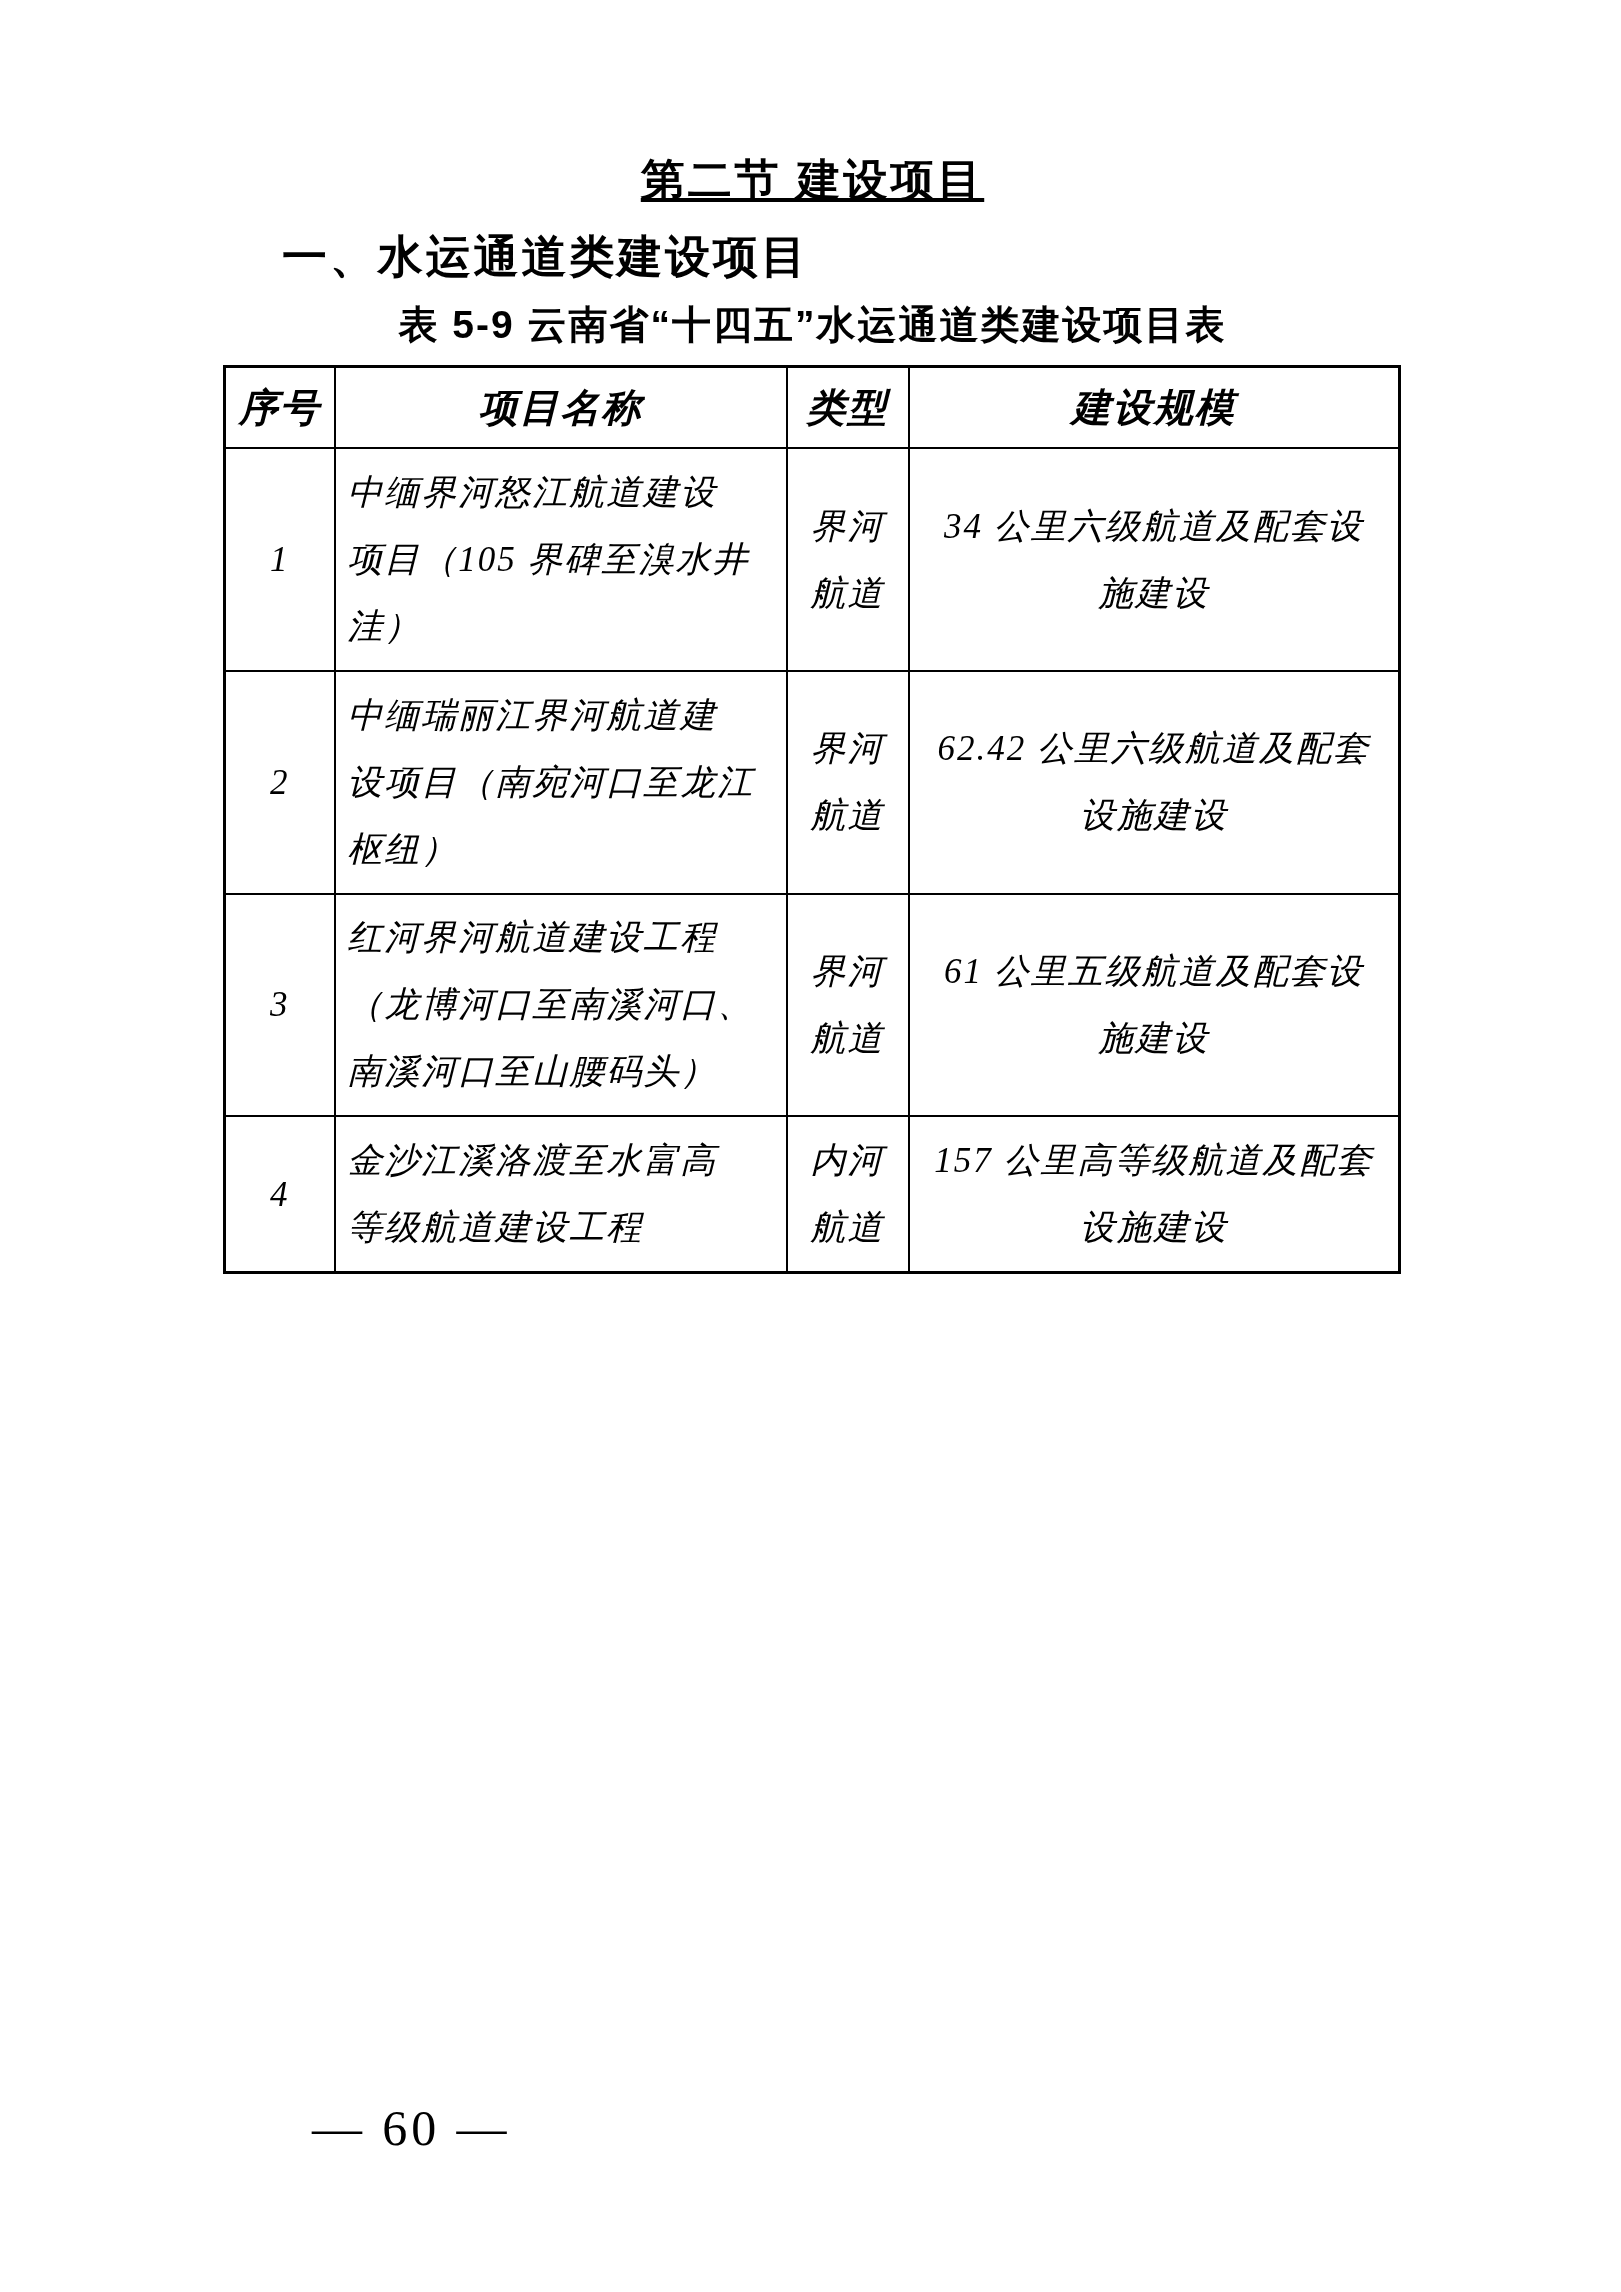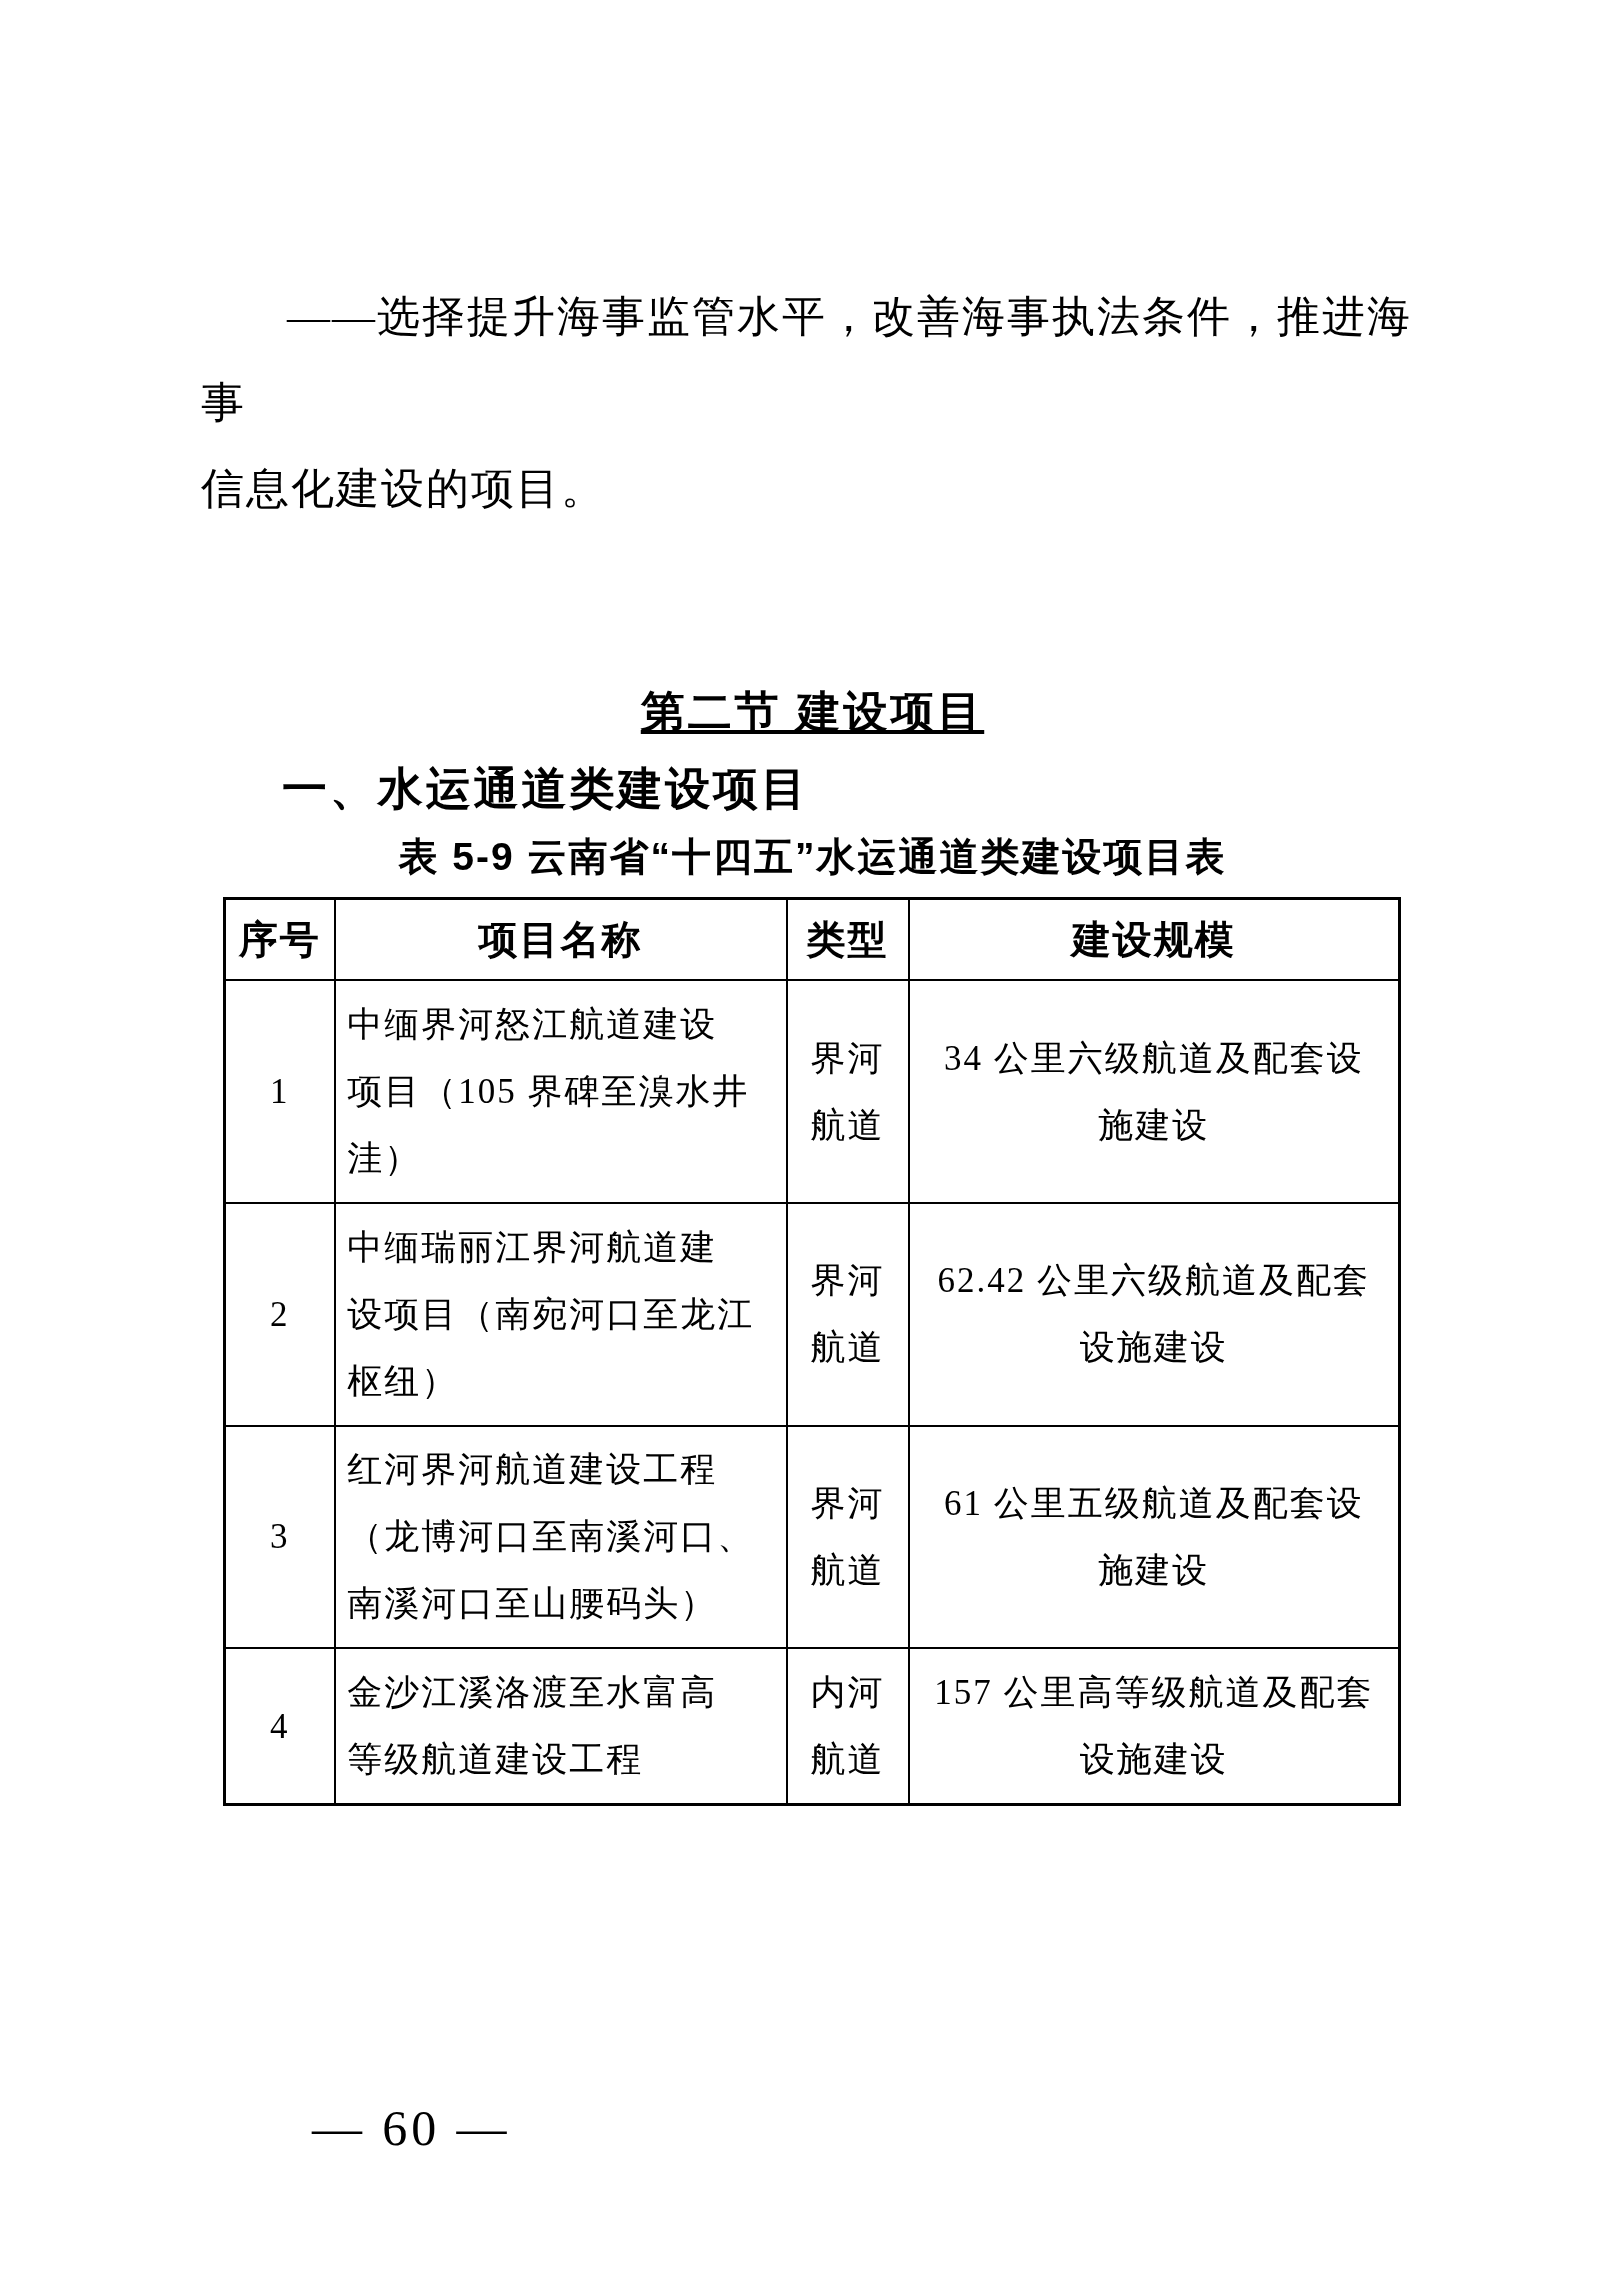--- a/index.html
+++ b/index.html
@@ -58,20 +58,21 @@
     line-height: 53px;
     letter-spacing: 2px;
   }
   table.projects {
     margin-top: 13.7px;
     margin-left: 223px;
     width: 1174px;
     border-collapse: collapse;
     table-layout: fixed;
     border: 3.9px solid #000;
+    font-style: italic;
   }
   table.projects th, table.projects td {
     border: 2px solid #000;
     vertical-align: middle;
   }
   table.projects th {
     font-family: "Liberation Sans", "DejaVu Sans", sans-serif;
     font-weight: bold;
     font-size: 39px;
     text-align: center;
@@ -117,22 +118,20 @@
     font-size: 50px;
     letter-spacing: 3.9px;
     font-family: "Liberation Serif", "DejaVu Serif", serif;
   }
 </style>
 </head>
 <body>
 
 <div class="page">
 
-  <p class="body-para indent para-1">——选择提升海事监管水平，改善海事执法条件，推进海事
-信息化建设的项目。</p>
 
   <h2 class="section-heading">第二节 建设项目</h2>
 
 
   <h3 class="sub-heading">一、水运通道类建设项目</h3>
 
   <div class="table-title">表 5-9 云南省“十四五”水运通道类建设项目表</div>
 
   <table class="projects">
     <colgroup>

